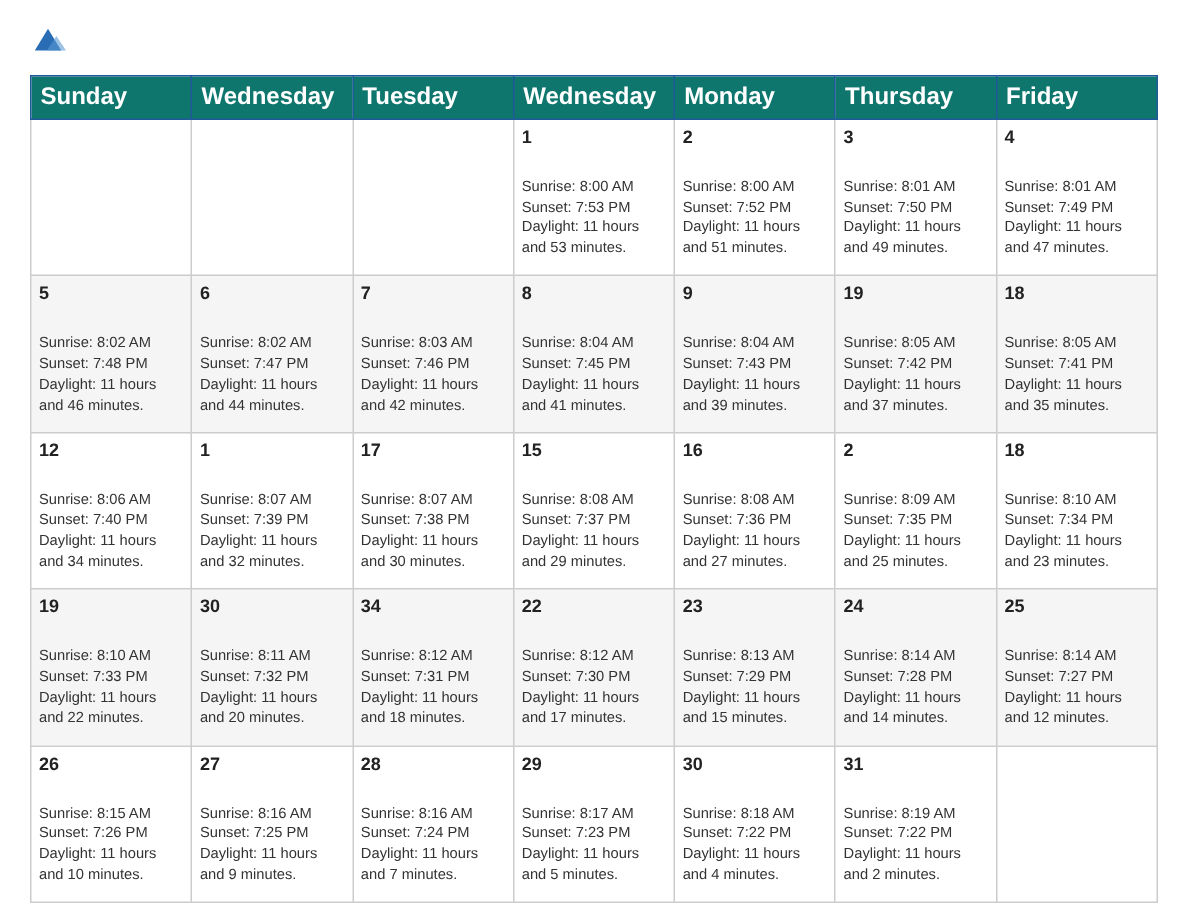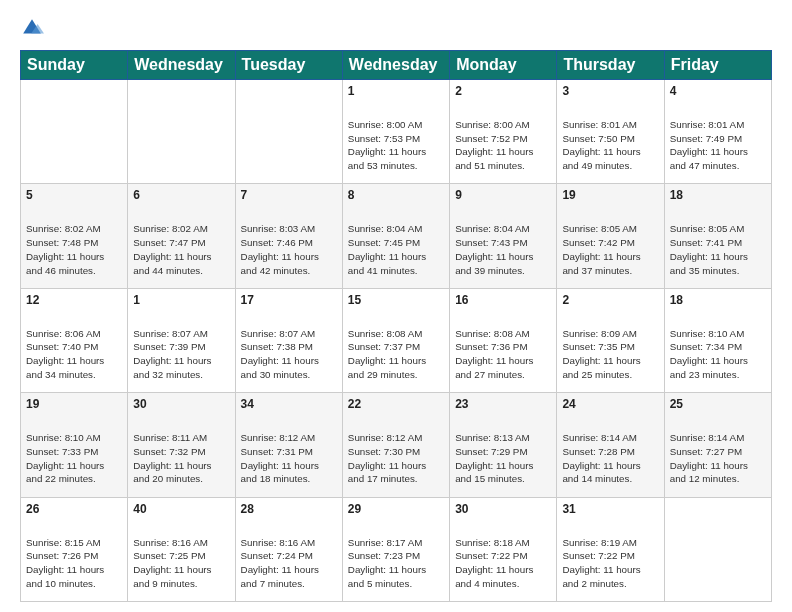--- a/index.html
+++ b/index.html
@@ -238,21 +238,21 @@
             <div class="day-number">25</div>
             <div class="day-info">Sunrise: 8:14 AM<br>Sunset: 7:27 PM<br>Daylight: 11 hours and 12 minutes.</div>
           </td>
         </tr>
         <tr>
           <td>
             <div class="day-number">26</div>
             <div class="day-info">Sunrise: 8:15 AM<br>Sunset: 7:26 PM<br>Daylight: 11 hours and 10 minutes.</div>
           </td>
           <td>
-            <div class="day-number">40</div>
+            <div class="day-number">27</div>
             <div class="day-info">Sunrise: 8:16 AM<br>Sunset: 7:25 PM<br>Daylight: 11 hours and 9 minutes.</div>
           </td>
           <td>
             <div class="day-number">28</div>
             <div class="day-info">Sunrise: 8:16 AM<br>Sunset: 7:24 PM<br>Daylight: 11 hours and 7 minutes.</div>
           </td>
           <td>
             <div class="day-number">29</div>
             <div class="day-info">Sunrise: 8:17 AM<br>Sunset: 7:23 PM<br>Daylight: 11 hours and 5 minutes.</div>
           </td>

